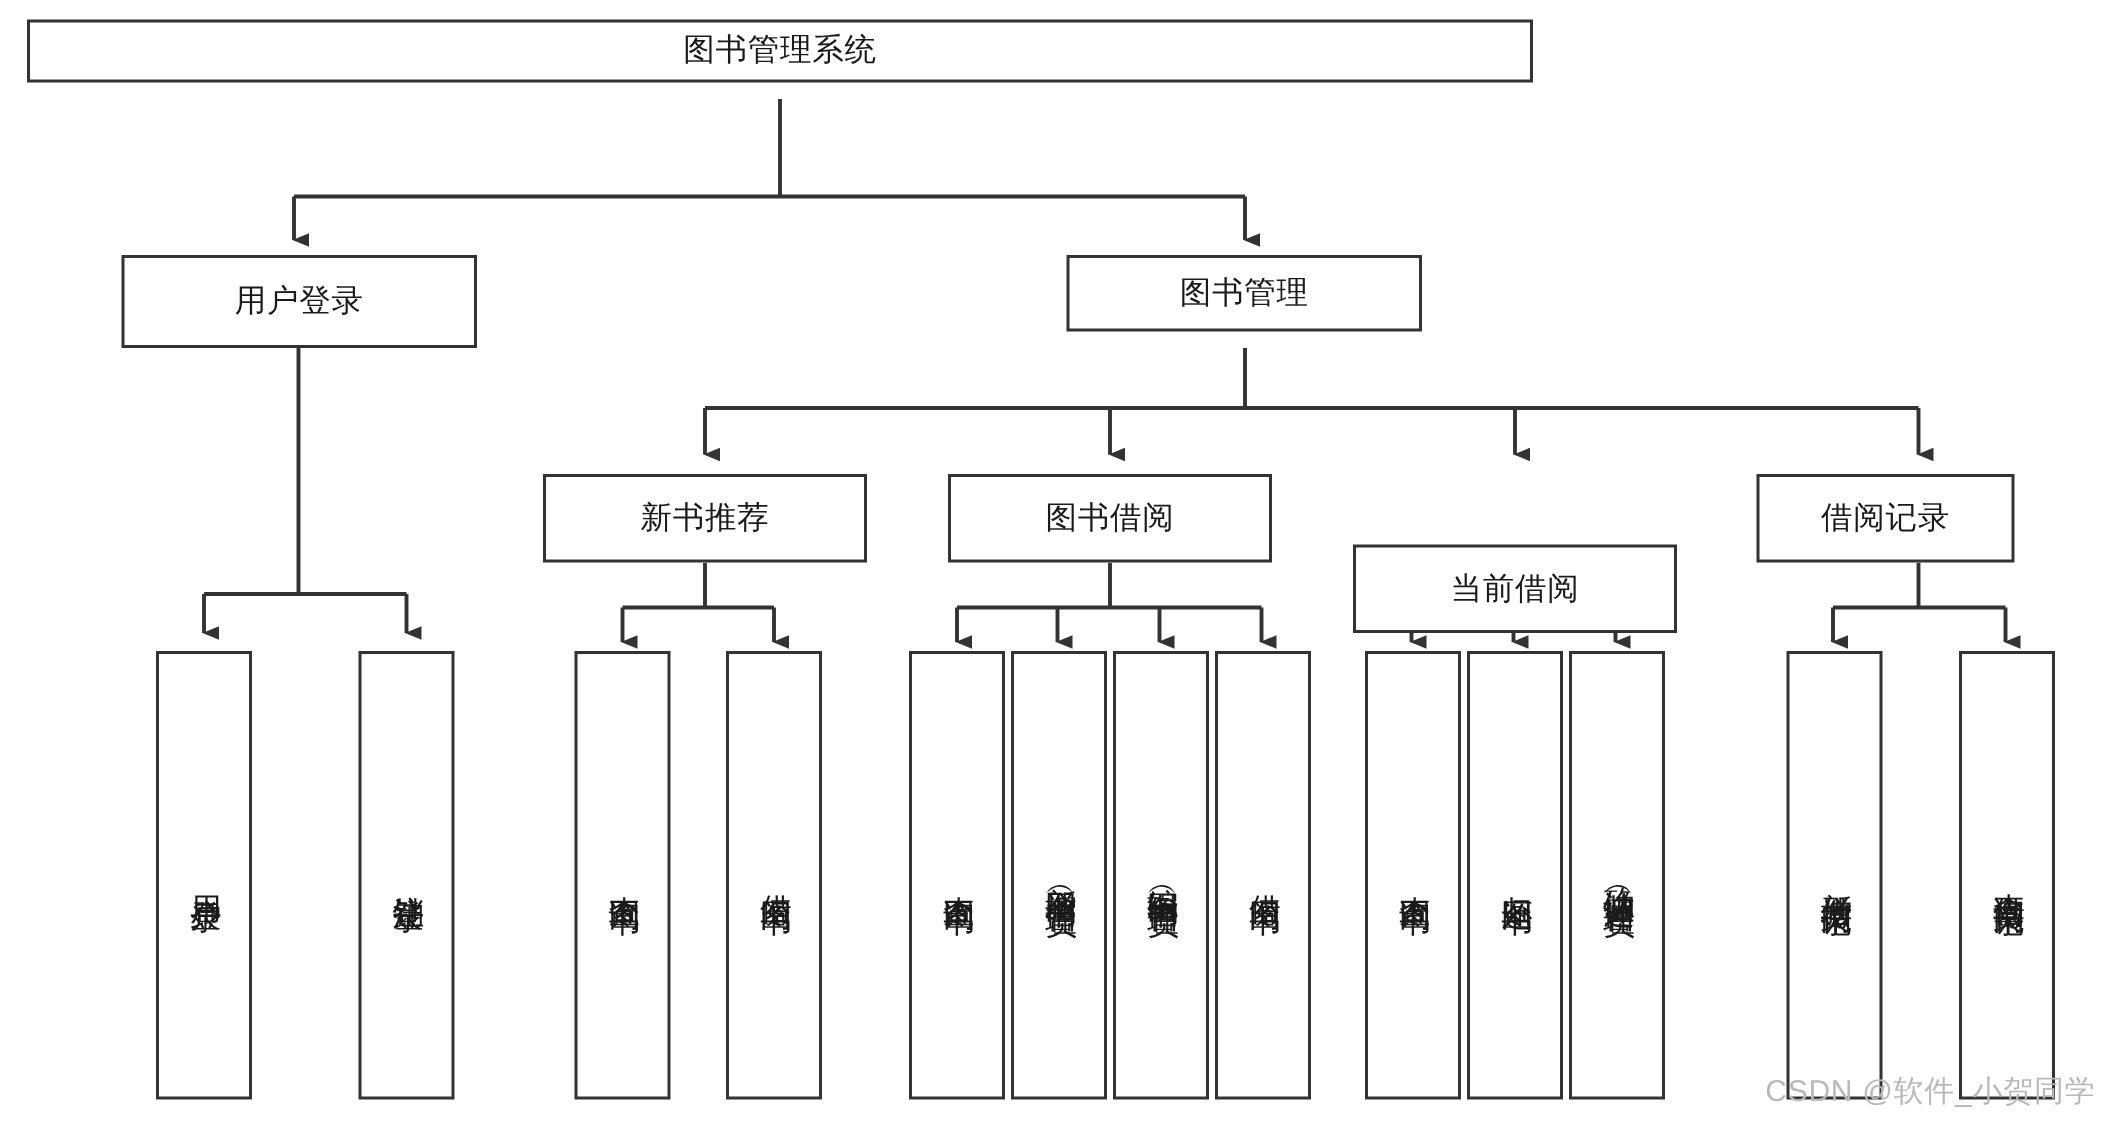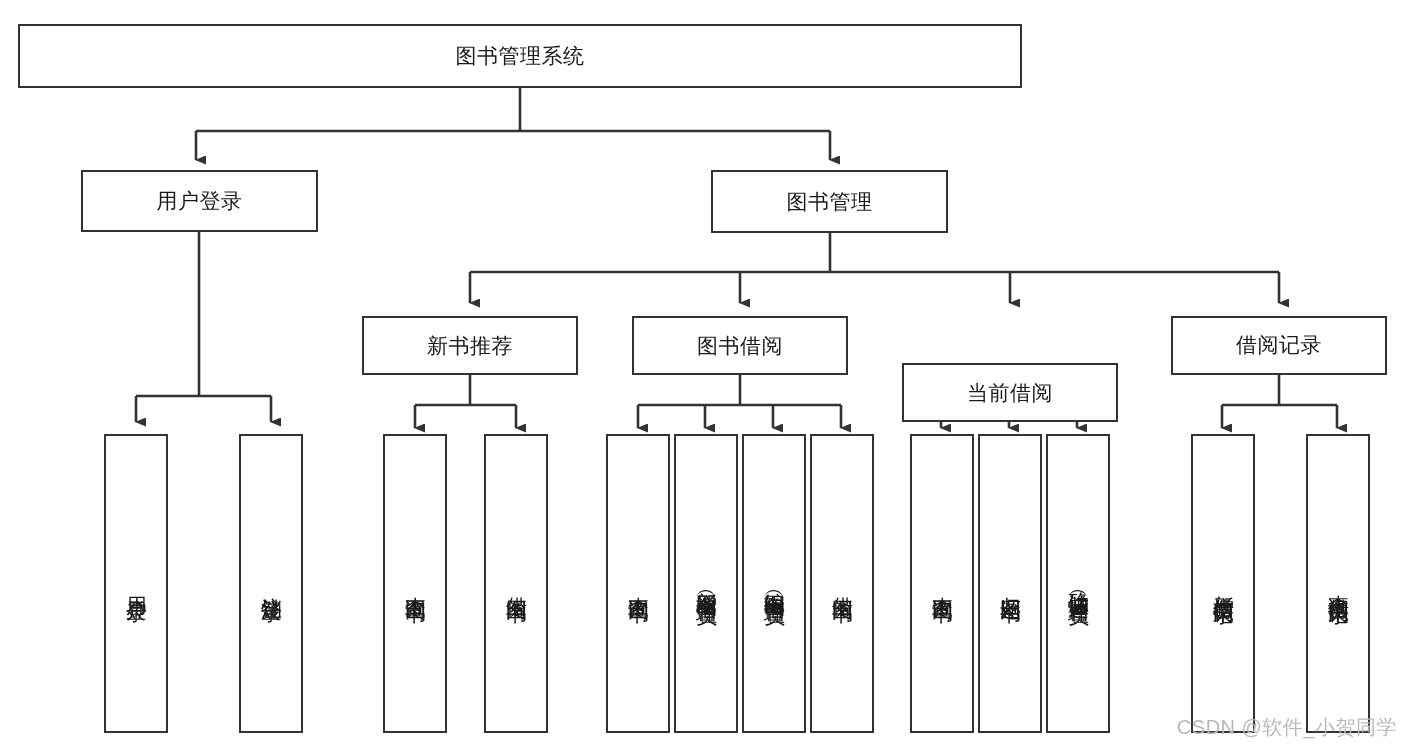--- a/index.html
+++ b/index.html
@@ -123,41 +123,41 @@
       <line x1="1009" y1="405" x2="1009" y2="428" marker-end="url(#arrow)"></line>
       <line x1="1077" y1="405" x2="1077" y2="428" marker-end="url(#arrow)"></line>
 
       <line x1="1279" y1="375" x2="1279" y2="405"></line>
       <line x1="1222" y1="405" x2="1337" y2="405"></line>
       <line x1="1222" y1="405" x2="1222" y2="428" marker-end="url(#arrow)"></line>
       <line x1="1337" y1="405" x2="1337" y2="428" marker-end="url(#arrow)"></line>
     </g>
   </svg>
 
-  <div class="node horizontal" style="left:18px; top:24px; width:1004px; height:64px;">
+  <div class="node horizontal" style="left:18px; top:13px; width:1004px; height:42px;">
     <span>图书管理系统</span>
   </div>
 
   <div class="node horizontal" style="left:81px; top:170px; width:237px; height:62px;">
     <span>用户登录</span>
   </div>
-  <div class="node horizontal" style="left:711px; top:170px; width:237px; height:63px;">
+  <div class="node horizontal" style="left:711px; top:170px; width:237px; height:51px;">
     <span>图书管理</span>
   </div>
 
   <div class="node horizontal" style="left:362px; top:316px; width:216px; height:59px;">
     <span>新书推荐</span>
   </div>
   <div class="node horizontal" style="left:632px; top:316px; width:216px; height:59px;">
     <span>图书借阅</span>
   </div>
   <div class="node horizontal" style="left:902px; top:316px; width:216px; height:59px;margin-top:47px;">
     <span>当前借阅</span>
   </div>
-  <div class="node horizontal" style="left:1171px; top:316px; width:216px; height:59px;font-family:Liberation Serif, serif;">
+  <div class="node horizontal" style="left:1171px; top:316px; width:172px; height:59px;">
     <span>借阅记录</span>
   </div>
 
   <div class="node vertical" style="left:104px; top:434px; width:64px; height:299px;">
     <span class="vlabel">用户登录</span>
   </div>
   <div class="node vertical" style="left:239px; top:434px; width:64px; height:299px;">
     <span class="vlabel">注销登录</span>
   </div>
 

